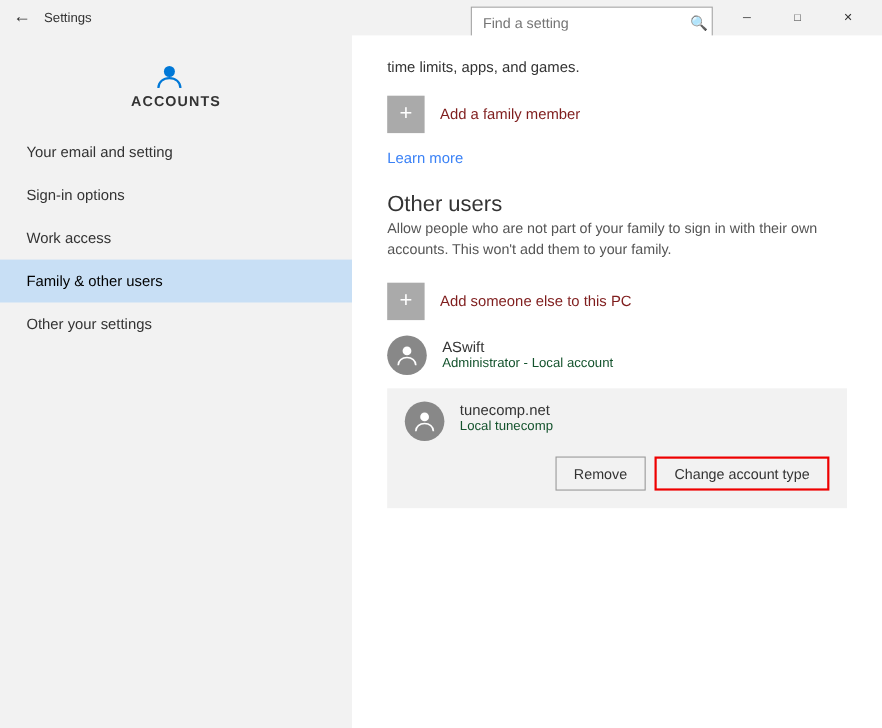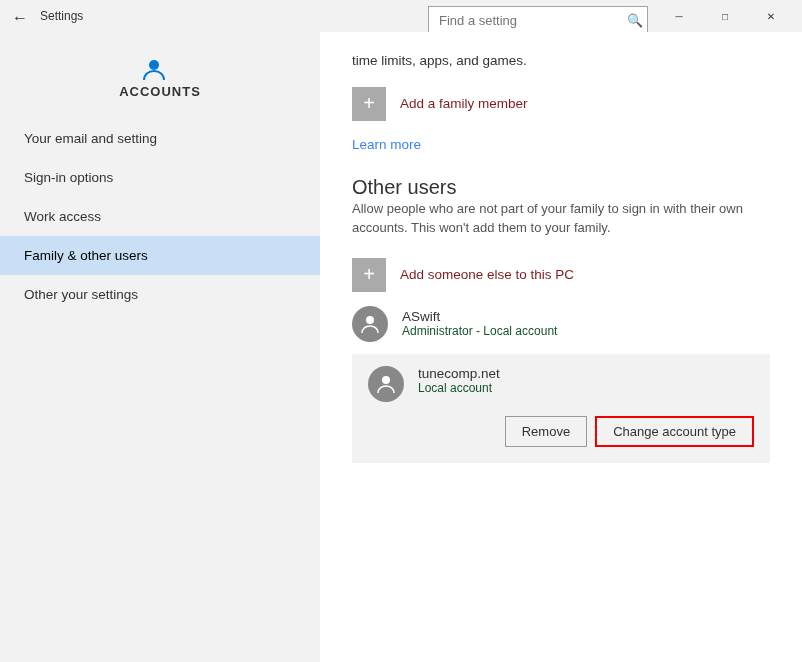--- a/index.html
+++ b/index.html
@@ -331,21 +331,21 @@
     <div class="expanded-user-section">
       <div class="expanded-user-top">
         <div class="user-avatar">
           <svg width="22" height="22" viewBox="0 0 22 22" fill="none">
             <circle cx="11" cy="7" r="4" fill="white"></circle>
             <path d="M3 20c0-4.4 3.6-7 8-7s8 2.6 8 7" stroke="white" stroke-width="1.5" fill="none"></path>
           </svg>
         </div>
         <div class="user-info">
           <div class="user-name">tunecomp.net</div>
-          <div class="user-role">Local account</div>
+          <div class="user-role">Local tunecomp</div>
         </div>
       </div>
       <div class="expanded-actions">
         <button class="btn">Remove</button>
         <button class="btn btn-primary">Change account type</button>
       </div>
     </div>
   </div>
 </div>
 

